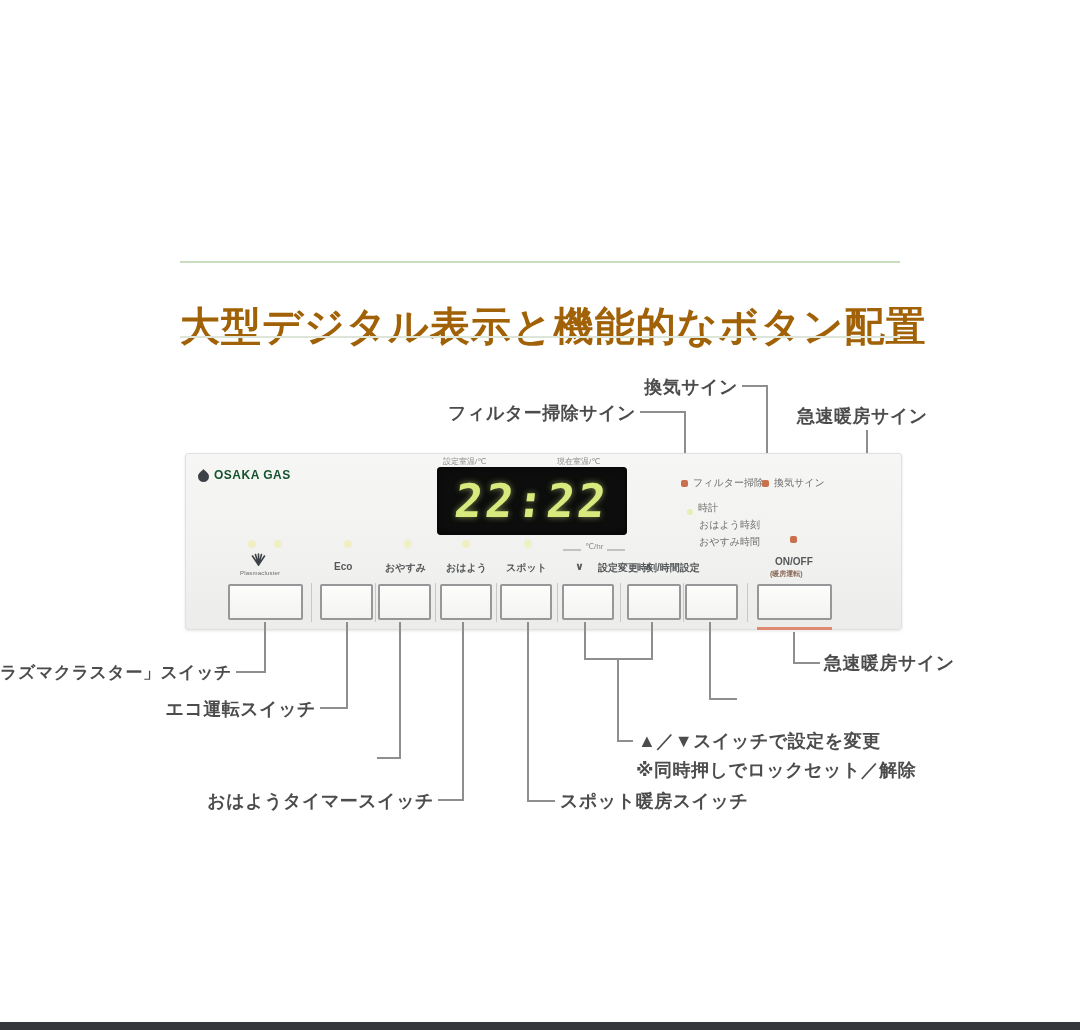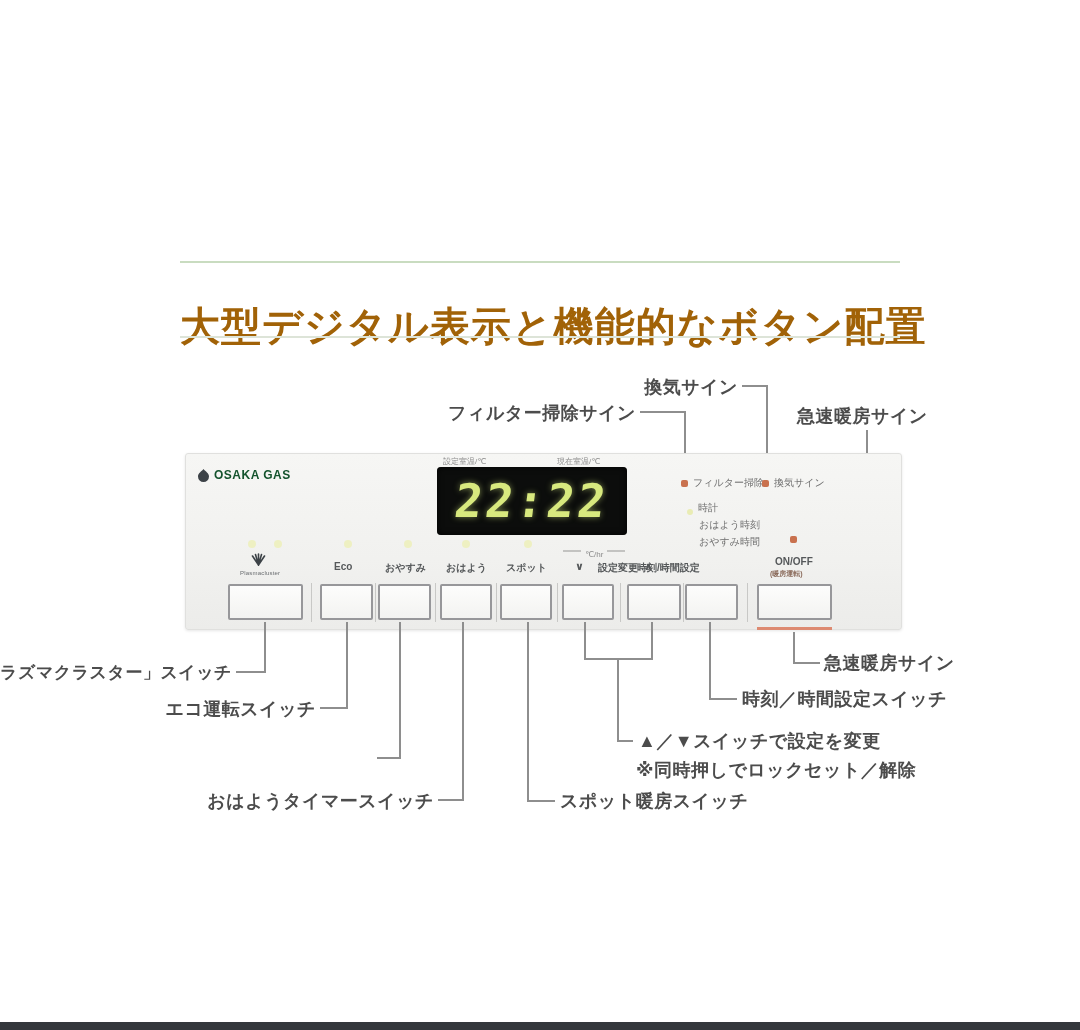--- a/index.html
+++ b/index.html
@@ -24,22 +24,22 @@
   .display{position:absolute;left:437px;top:467px;width:190px;height:68px;background:#0c0d0c;
            border-radius:4px;display:flex;align-items:center;justify-content:center;
            box-shadow:inset 0 0 6px rgba(0,0,0,0.9);}
   .digits{font-family:"DejaVu Sans Mono","Liberation Mono",monospace;font-weight:700;font-size:46px;
           color:#d8e97e;letter-spacing:3px;transform:skewX(-7deg);
           text-shadow:0 0 6px rgba(214,233,126,0.55);}
   .ind-row{position:absolute;display:flex;align-items:center;gap:5px;font-size:10px;color:#6f6f6f;white-space:nowrap;}
   .dot{width:7px;height:7px;border-radius:2px;background:#c9714e;display:inline-block;}
   .dot-y{width:6px;height:6px;border-radius:50%;background:#e9ecb4;display:inline-block;}
   .led{position:absolute;width:8px;height:8px;border-radius:50%;background:#edf0bc;opacity:0.9;}
-  .scale{position:absolute;left:563px;top:542px;display:flex;align-items:flex-start;gap:4px;
-         font-size:8px;color:#8a8a8a;margin-top:8px;}
+  .scale{position:absolute;left:563px;top:542px;display:flex;align-items:flex-end;gap:4px;
+         font-size:8px;color:#8a8a8a;}
   .scale .tick{width:18px;height:2px;background:#c3c3c1;}
   .btn-lbl{position:absolute;font-size:10px;font-weight:700;color:#55585a;white-space:nowrap;}
   .btn{position:absolute;top:584px;height:36px;border:2px solid #97979a;border-radius:2px;
        background:linear-gradient(180deg,#fdfdfc,#f3f3f1);box-sizing:border-box;}
   .seam{position:absolute;top:583px;height:39px;width:1px;background:#c8c8c6;}
   .bottom-bar{position:absolute;left:0;top:1022px;width:1080px;height:8px;background:#34373c;}
   .plasma-wrap{position:absolute;left:240px;top:552px;width:36px;text-align:center;}
   .plasma-brand{font-size:6px;color:#6a6d70;letter-spacing:0.2px;}
 </style>
 </head>
@@ -168,20 +168,19 @@
   <div class="line" style="left:709px;top:622px;width:2px;height:78px;"></div>
   <div class="line" style="left:709px;top:698px;width:28px;height:2px;"></div>
   <div class="line" style="left:793px;top:632px;width:2px;height:32px;"></div>
   <div class="line" style="left:793px;top:662px;width:27px;height:2px;"></div>
 
   <div class="lbl lbl-sm" style="right:848px;top:661px;">「プラズマクラスター」スイッチ</div>
   <div class="lbl" style="right:764px;top:697px;">エコ運転スイッチ</div>
   <div class="lbl" style="right:646px;top:789px;">おはようタイマースイッチ</div>
 
   <div class="lbl" style="left:824px;top:651px;">急速暖房サイン</div>
-  <div class="lbl" style="left:742px;top:687px;">時刻／時間設定スイッチ</div>
   <div class="lbl" style="left:638px;top:729px;">▲／▼スイッチで設定を変更</div>
   <div class="lbl" style="left:636px;top:758px;">※同時押しでロックセット／解除</div>
   <div class="lbl" style="left:560px;top:789px;">スポット暖房スイッチ</div>
 
   <div class="bottom-bar"></div>
 
 </div>
 
 </body></html>

